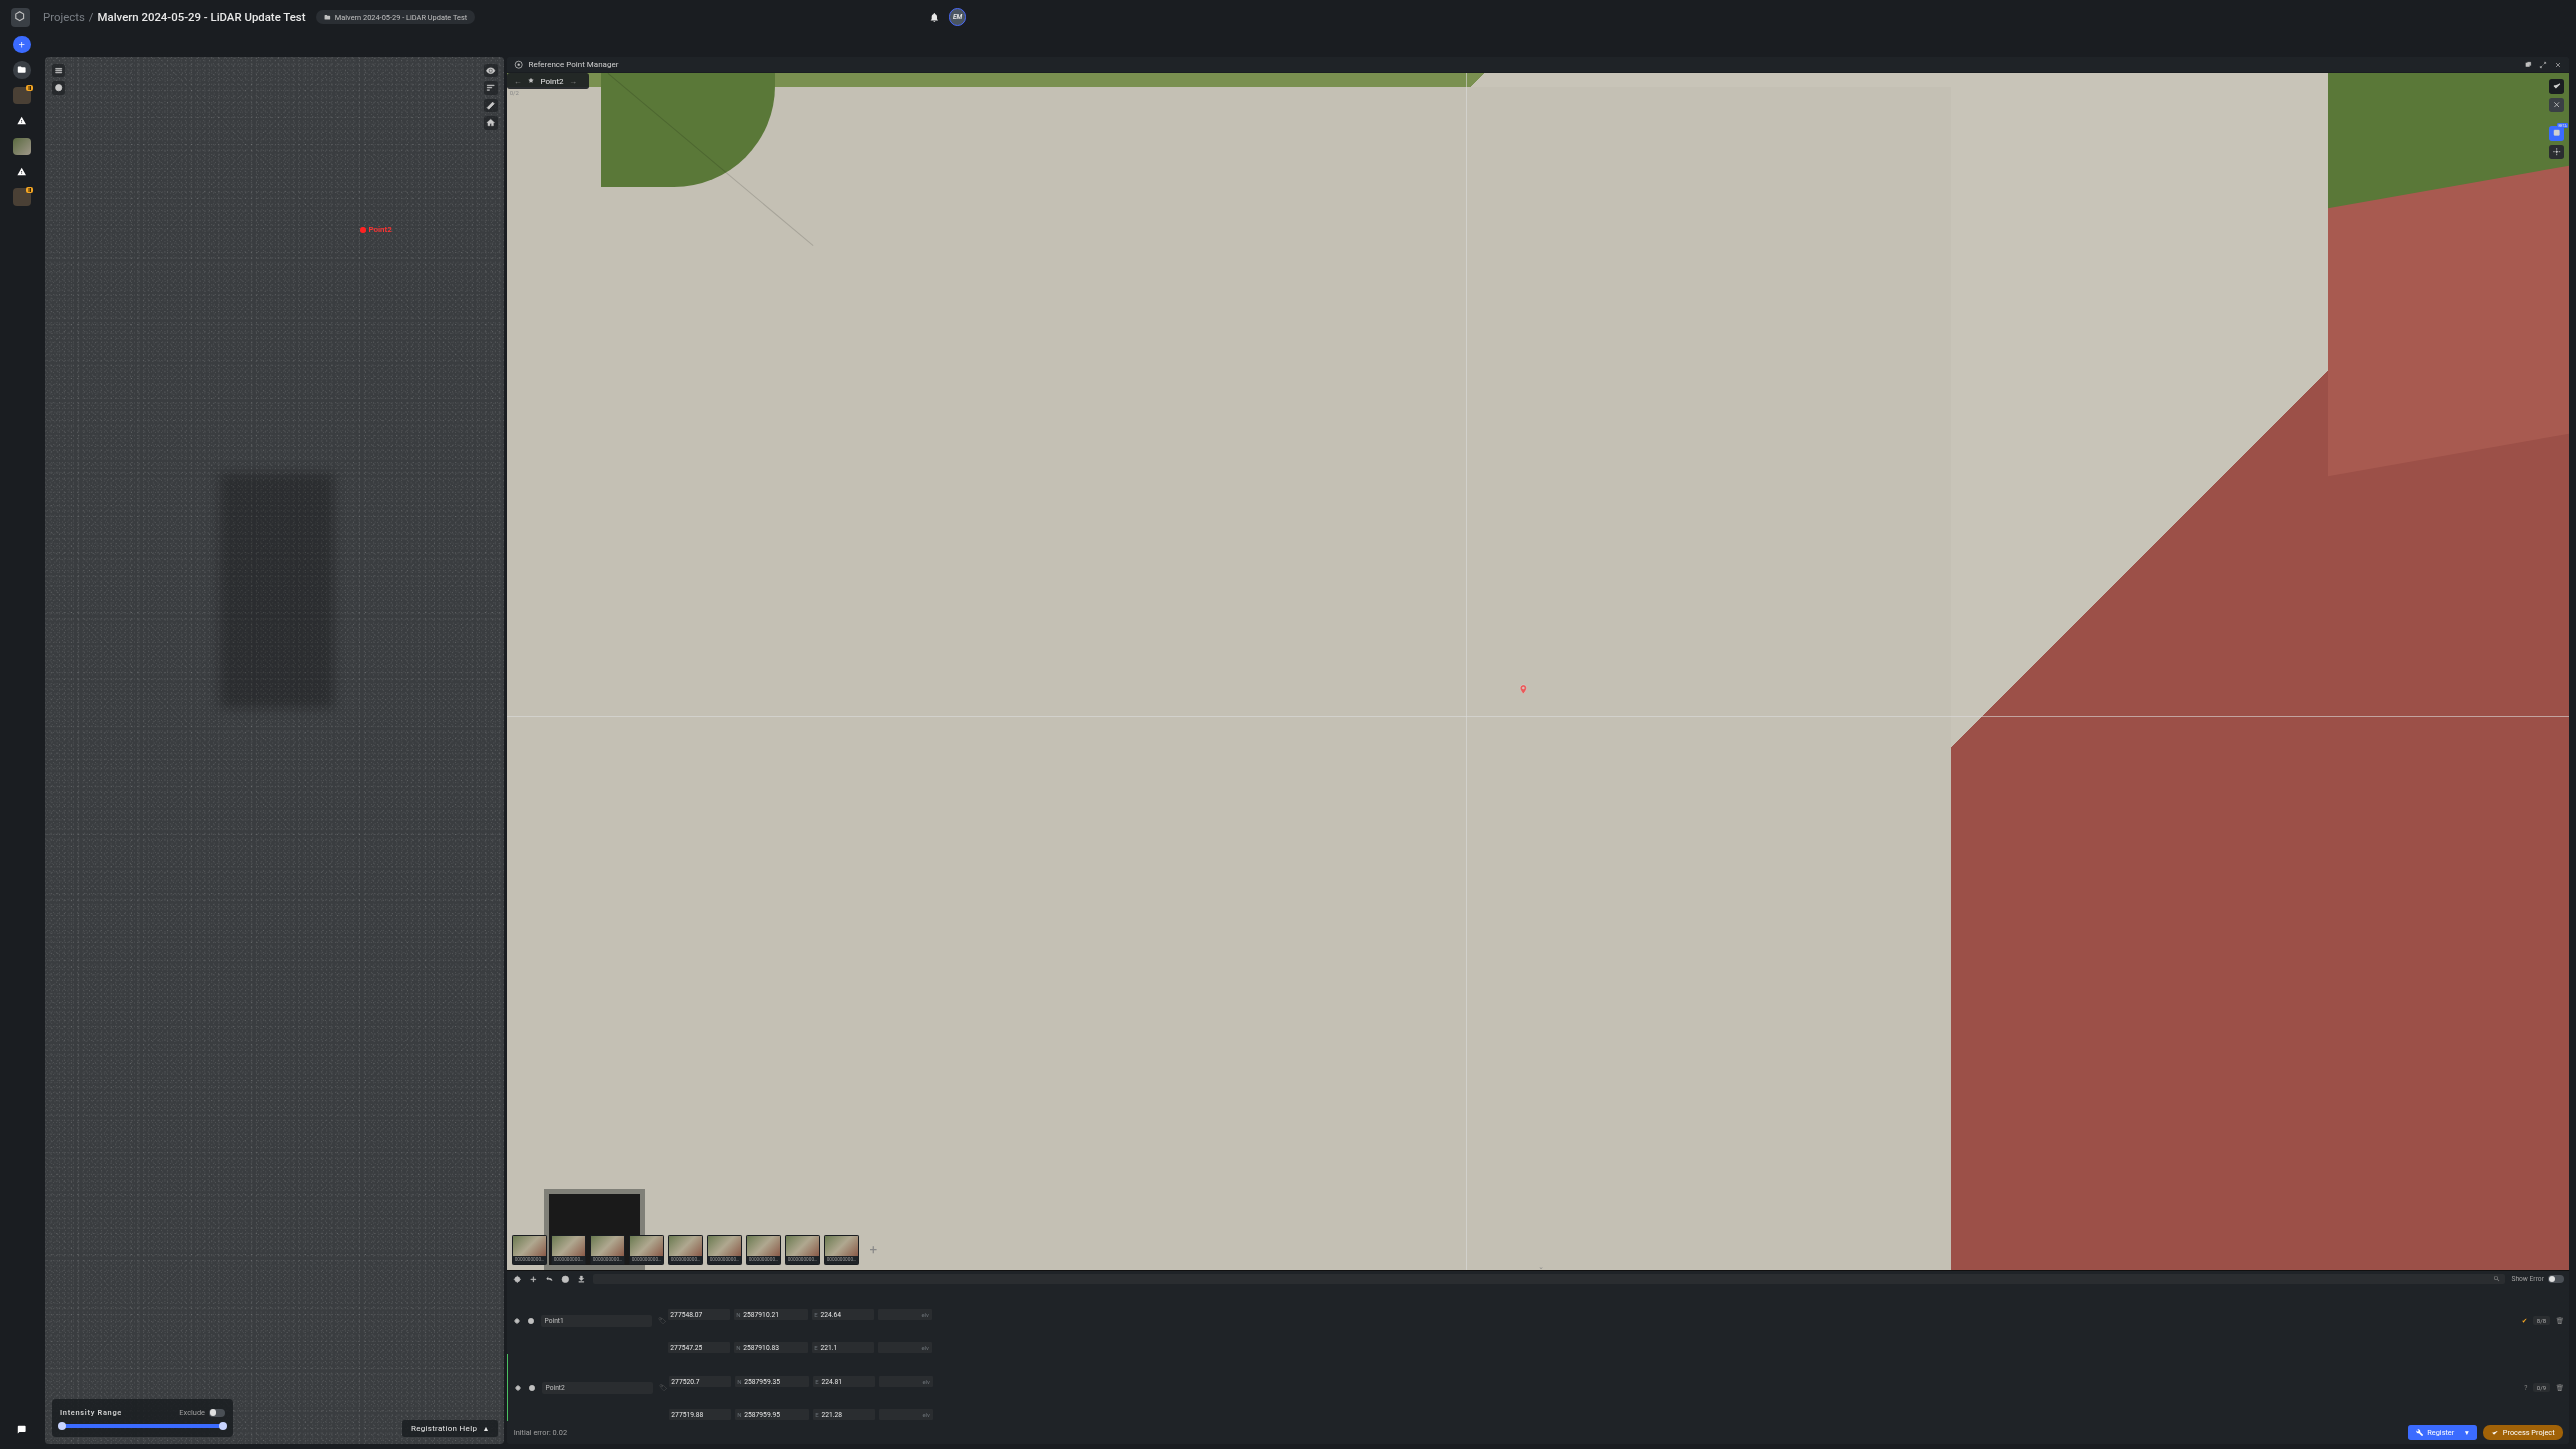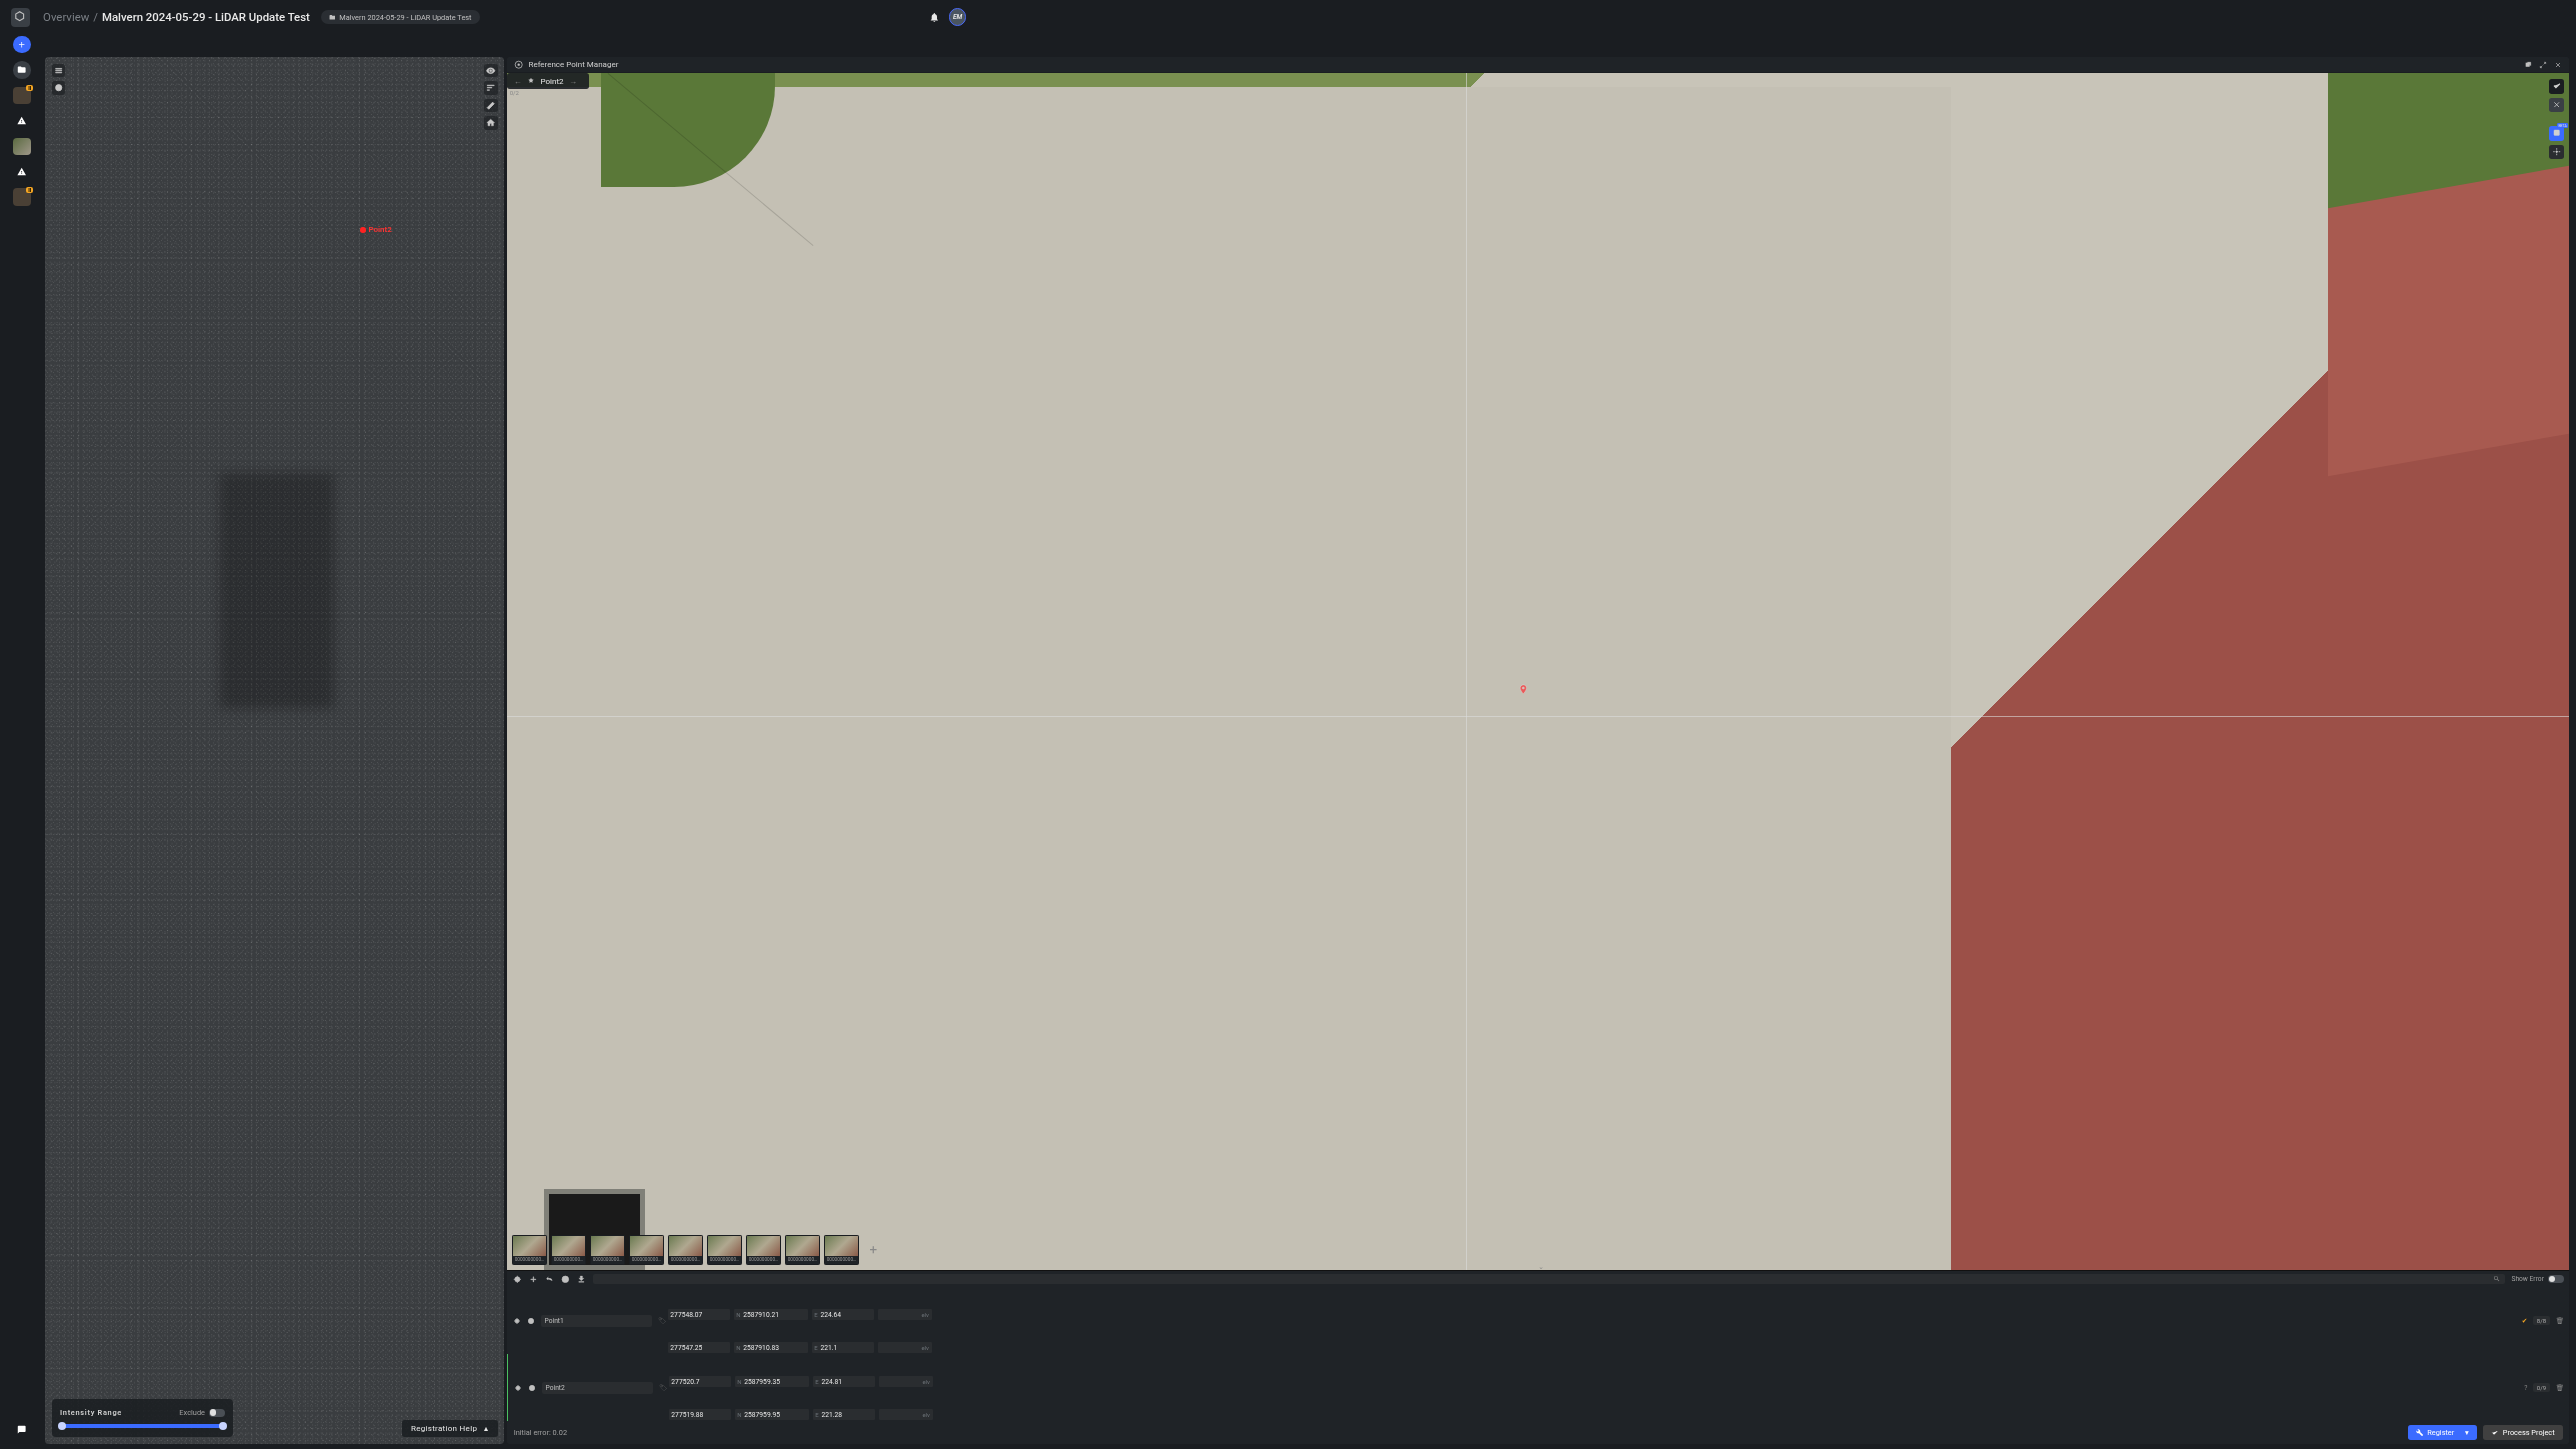--- a/index.html
+++ b/index.html
@@ -356,36 +356,36 @@
 .rp-footer .err { color: #a0a0a0; flex: 1;}
 .btn {
   padding: 2.7px 8px;
   border-radius: 2.7px;
   font-size: 7.4px;
   cursor: pointer;
   display: flex; align-items: center; gap: 4px;
 }
 .btn-register { background: #3b6bff; color: #fff; }
 .btn-register .caret { margin-left: 6.7px; }
-.btn-process { background: #404040; color: #fff; }
+.btn-process { background: #a16207; color: #fff; border-radius: 7px; }
 .btn svg { width: 7.4px; height: 7.4px; fill: #fff; }
 </style>
 </head>
 <body>
 
 <div class="app">
 
   <div class="header">
     <div class="logo">
       <svg viewBox="0 0 24 24">
           <path d="M12 2l8 4.5v9L12 20l-8-4.5v-9L12 2zm0 2.3L6 7.6v6.8l6 3.3 6-3.3V7.6l-6-3.3z"></path>
         </svg>
     </div>
     <div class="breadcrumb">
-      <span class="breadcrumb-parent">Overview</span>
+      <span class="breadcrumb-parent">Projects</span>
       <span class="breadcrumb-sep">/</span>
       <span class="breadcrumb-current">Malvern 2024-05-29 - LiDAR Update Test</span>
     </div>
     <div class="project-pill">
       <svg width="6.7" height="6.7" viewBox="0 0 24 24" fill="#c0c0c0">
           <path d="M10 4H4c-1.1 0-2 .9-2 2v12c0 1.1.9 2 2 2h16c1.1 0 2-.9 2-2V8c0-1.1-.9-2-2-2h-8l-2-2z"></path>
         </svg>
       <span>Malvern 2024-05-29 - LiDAR Update Test</span>
     </div>
     <div class="header-right">

